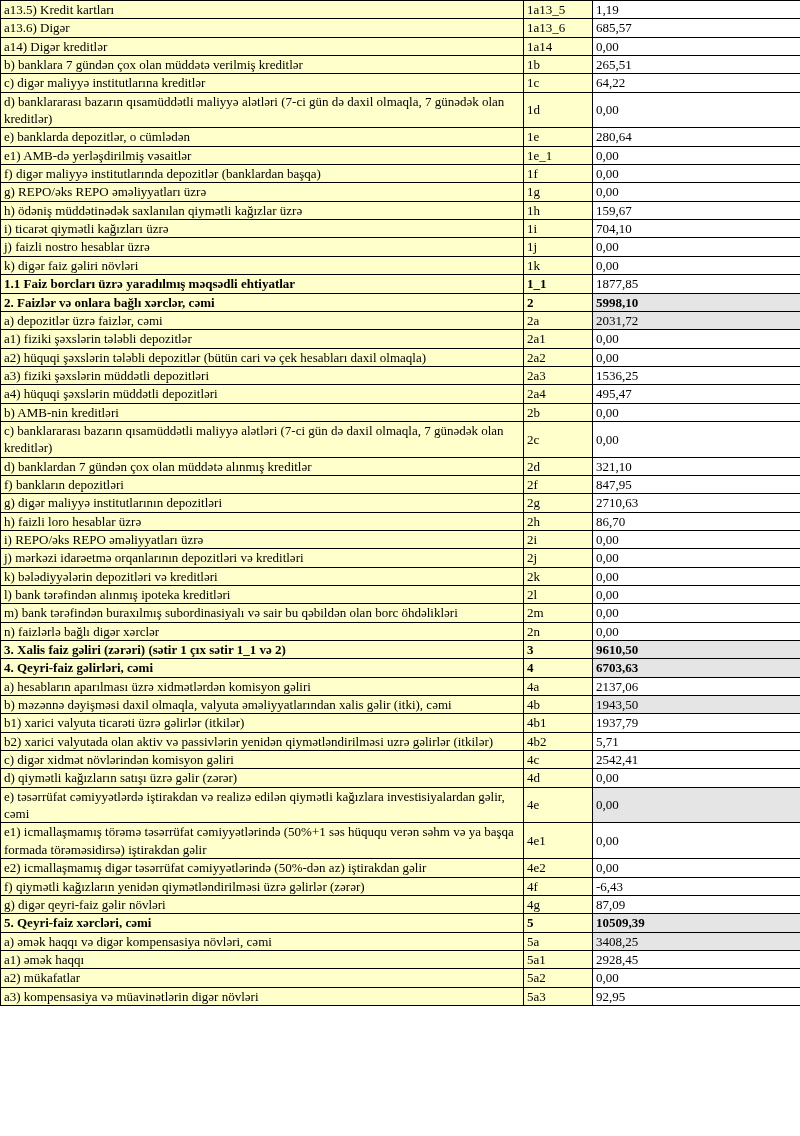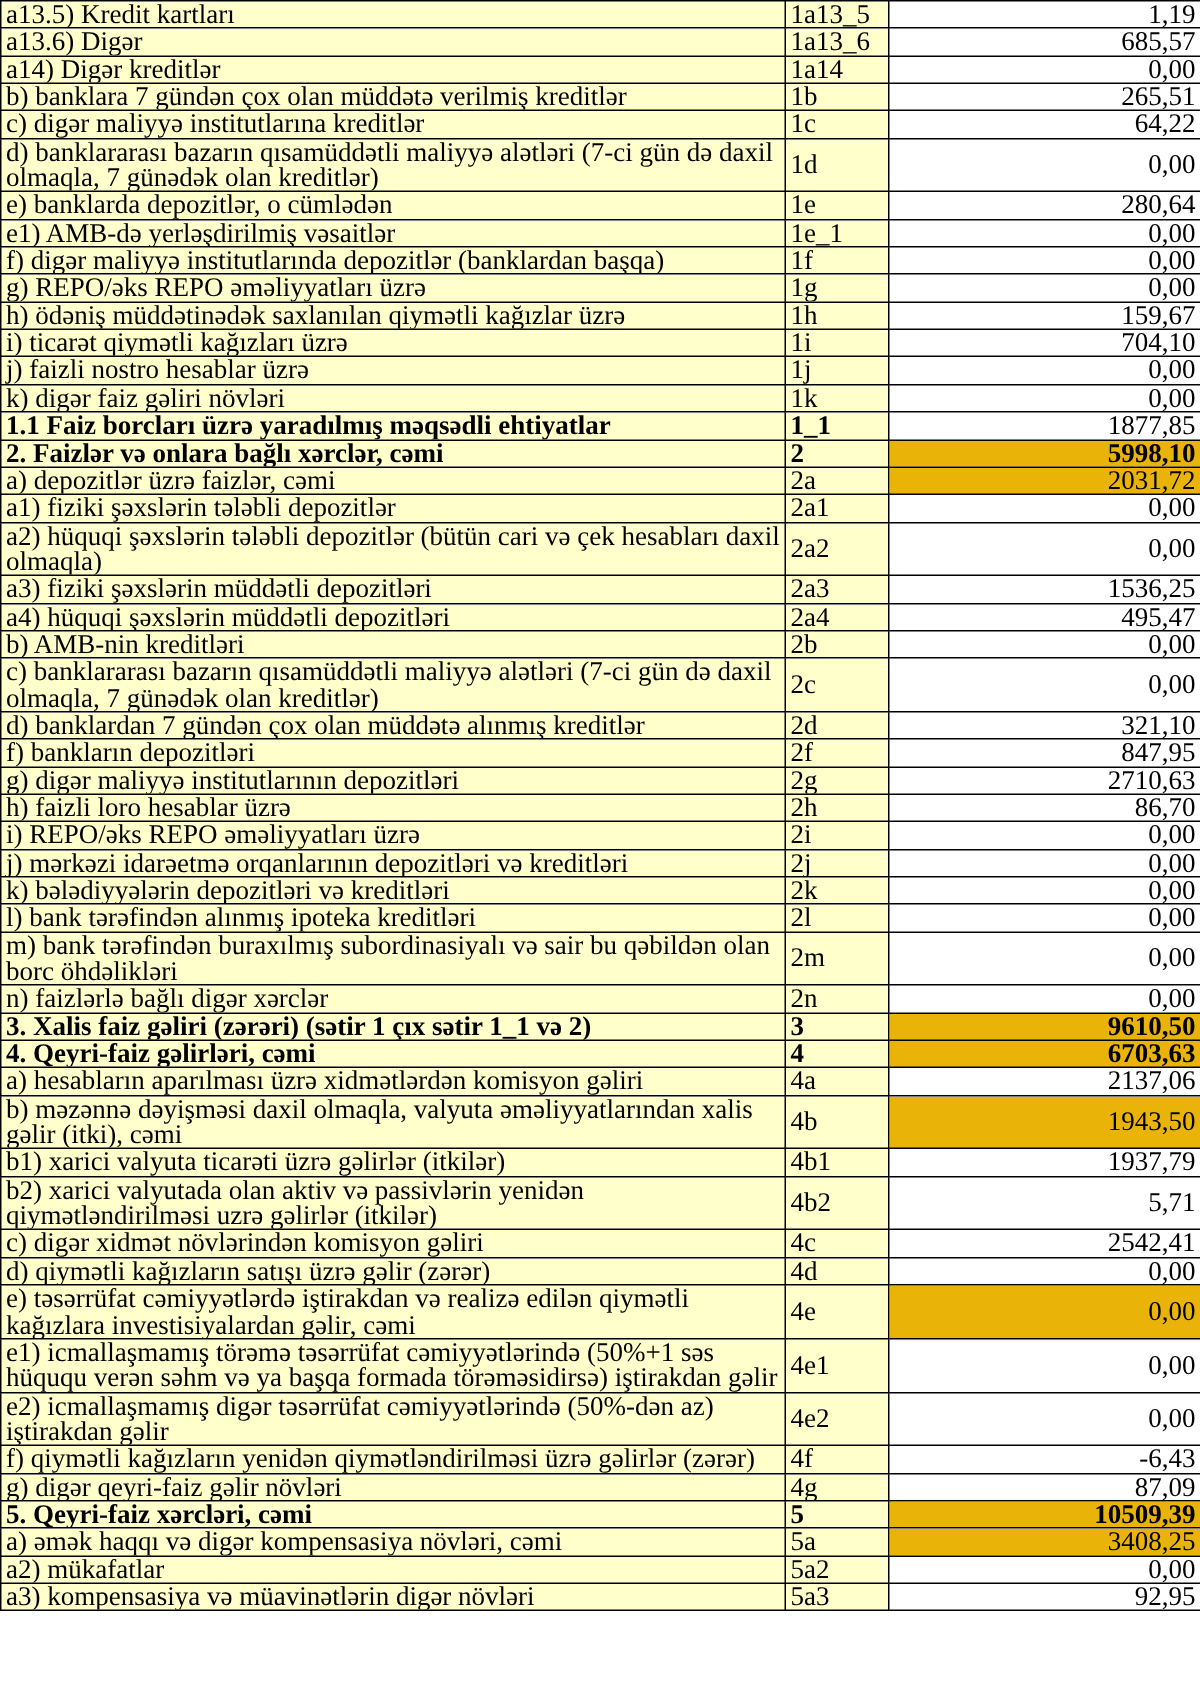--- a/index.html
+++ b/index.html
@@ -6,21 +6,21 @@
     margin: 0;
     padding: 0;
     background: #ffffff;
     width: 800px;
   }
   table.fin-table {
     border-collapse: collapse;
     table-layout: fixed;
     width: 800px;
     font-family: "Liberation Serif", "DejaVu Serif", serif;
-    font-size: 18px;
+    font-size: 13px;
     color: #000000;
   }
   table.fin-table td {
     border: 1px solid #000000;
     padding: 0 3px;
     line-height: 17.35px;
     vertical-align: middle;
     overflow: hidden;
     word-wrap: break-word;
   }
@@ -29,26 +29,25 @@
     text-align: left;
     height: 17.35px;
   }
   td.c-code {
     background: #FFFFCC;
     text-align: left;
     vertical-align: middle;
   }
   td.c-value {
     background: #FFFFFF;
-    text-align: right;
     vertical-align: top;
     padding-right: 4px;
   }
   td.c-value.yellow {
-    background: #eab308;
+    background: #e5e5e5;
   }
   .bold { font-weight: bold; }
   .ind0 { padding-left: 3px; }
   .ind1 { padding-left: 12px; }
   .ind2 { padding-left: 27px; }
   .ind3 { padding-left: 34px; }
 </style>
 </head>
 <body>
 
@@ -293,20 +292,25 @@
         <td class="c-label ind0 bold">5. Qeyri-faiz xərcləri, cəmi</td>
         <td class="c-code bold">5</td>
         <td class="c-value yellow bold">10509,39</td>
       </tr>
       <tr>
         <td class="c-label ind1">a) əmək haqqı və digər kompensasiya növləri, cəmi</td>
         <td class="c-code">5a</td>
         <td class="c-value yellow">3408,25</td>
       </tr>
       <tr>
+        <td class="c-label ind3">a1) əmək haqqı</td>
+        <td class="c-code">5a1</td>
+        <td class="c-value">2928,45</td>
+      </tr>
+      <tr>
         <td class="c-label ind3">a2) mükafatlar</td>
         <td class="c-code">5a2</td>
         <td class="c-value">0,00</td>
       </tr>
       <tr>
         <td class="c-label ind3">a3) kompensasiya və müavinətlərin digər növləri</td>
         <td class="c-code">5a3</td>
         <td class="c-value">92,95</td>
       </tr>
     </tbody>

